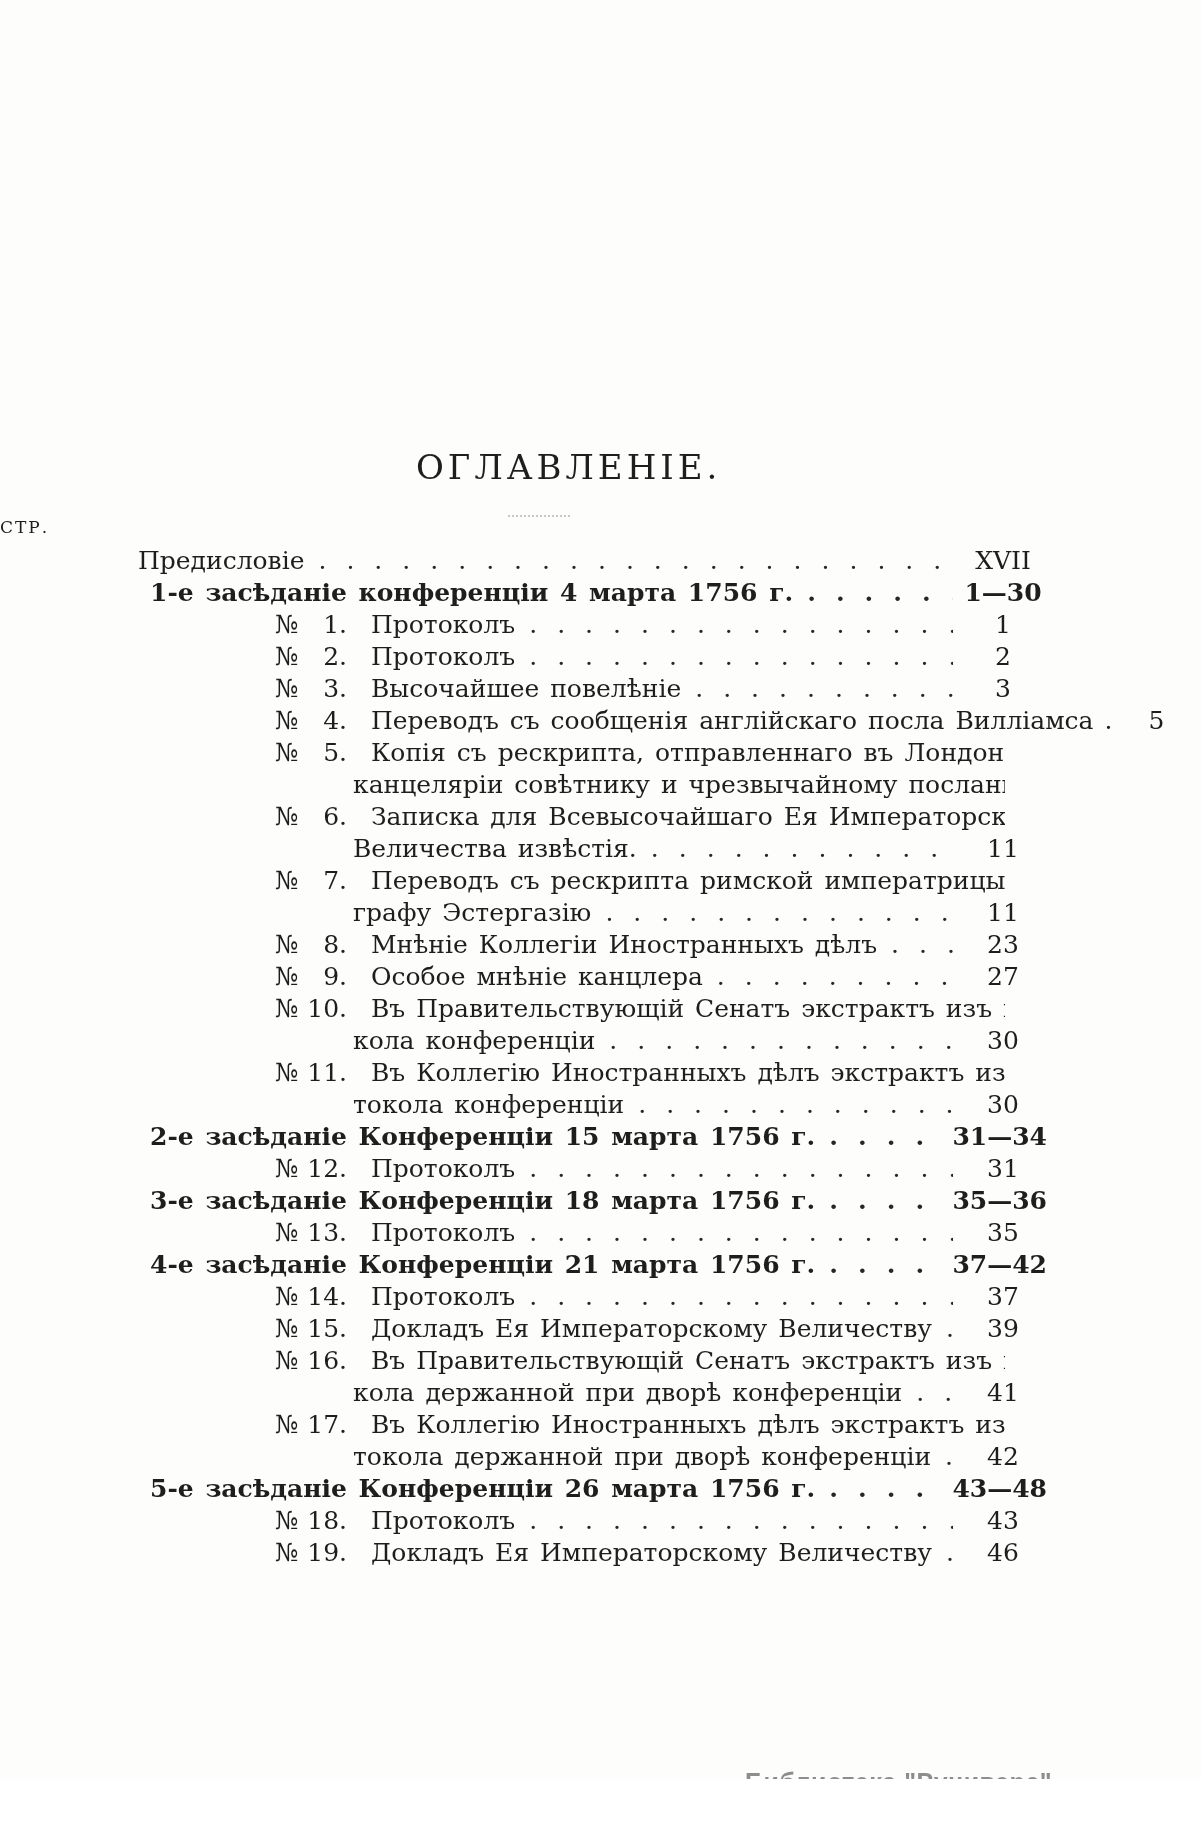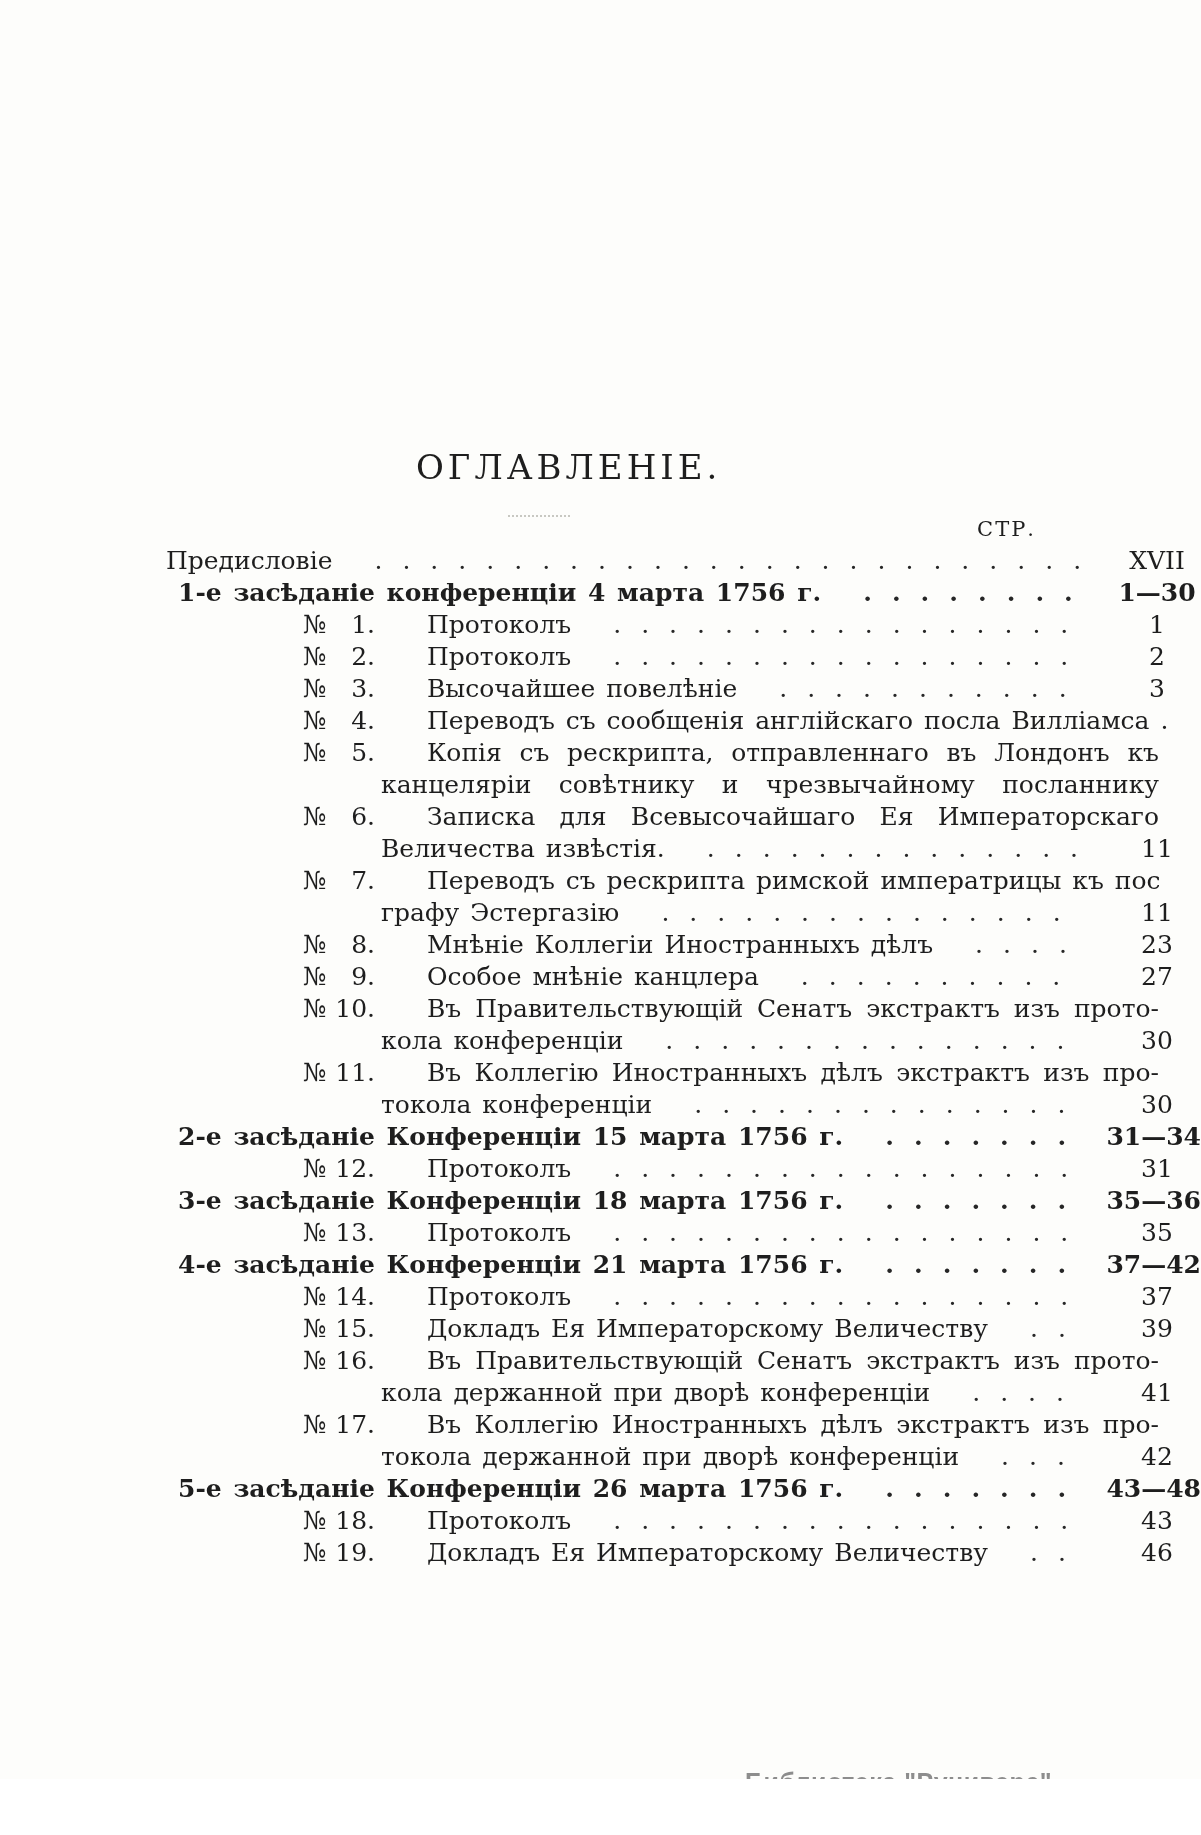--- a/index.html
+++ b/index.html
@@ -9,27 +9,27 @@
   }
   .title{
     position:absolute;top:447px;left:416px;font-size:34px;letter-spacing:4px;
     font-weight:400;white-space:nowrap;
   }
   .title-rule{
     position:absolute;top:515px;left:508px;width:62px;height:0;
     border-top:2px dotted #c8c8c2;
   }
   .col-header{
-    position:absolute;top:517px;left:0;width:1036px;text-align:right;
-    font-size:21px;letter-spacing:2px;font-weight:400;
+    position:absolute;top:517px;left:0;width:1036px;
+    font-size:17px;letter-spacing:2px;font-weight:400;
   }
   .toc{position:absolute;top:546px;left:0;width:1201px;}
   .row{
-    display:flex;align-items:baseline;height:32px;
-    font-size:25px;word-spacing:3px;white-space:nowrap;gap:28px;
+    display:flex;align-items:baseline;height:32px;padding-right:154px;
+    font-size:25px;word-spacing:3px;white-space:nowrap;
   }
   .row.bold{font-weight:700;margin-left:12px;}
   .sp-top{flex:0 0 138px;}
   .sp-item{flex:0 0 275px;}
   .sp-cont{flex:0 0 353px;}
   .no-col{flex:0 0 72px;display:flex;justify-content:space-between;align-items:baseline;}
   .txt{margin-left:0;}
   .row .no-col + .txt{margin-left:24px;}
   .txt.fill{
     flex:1 1 auto;text-align:justify;text-align-last:justify;

